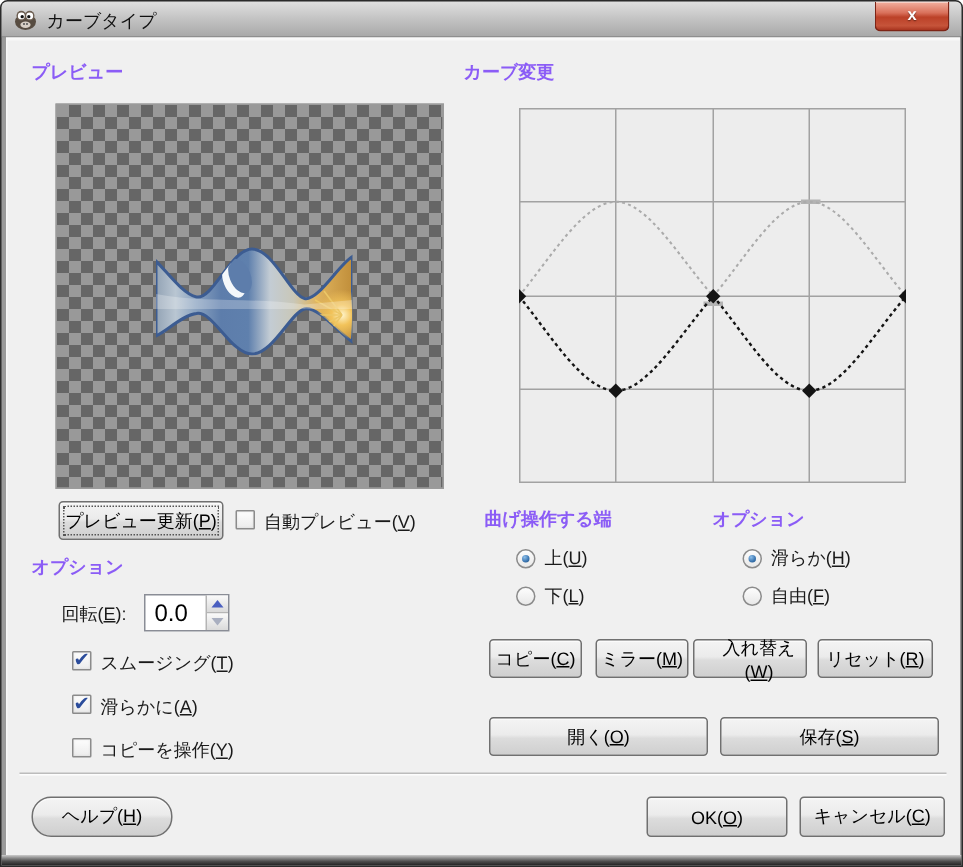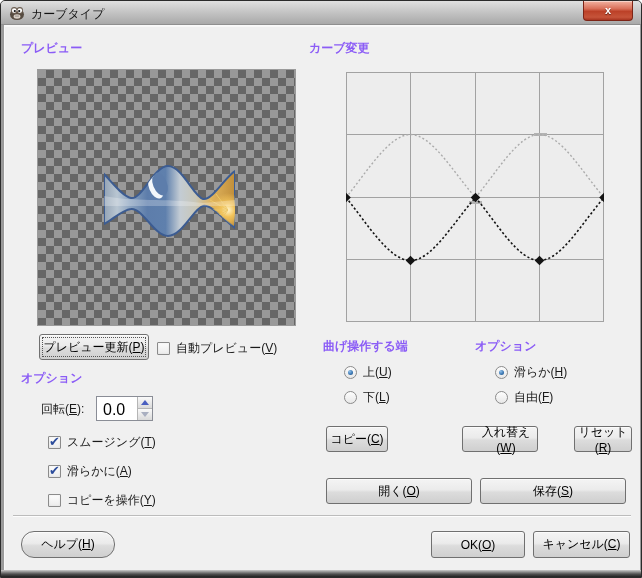--- a/index.html
+++ b/index.html
@@ -53,21 +53,21 @@
 
   .btn {
     border:1px solid #707070; border-radius:3px;
     background:linear-gradient(to bottom,#f4f4f4 0%,#ebebeb 45%,#dcdcdc 55%,#cfcfcf 100%);
     box-shadow:inset 0 1px 0 #fbfbfb;
     font-size:12px; color:#000; text-align:center; cursor:pointer;
     display:flex; align-items:center; justify-content:center;
   }
   .btn.focused { outline:1px dotted #555; outline-offset:-4px; }
 
-  .checkbox-row { display:flex; align-items:center; gap:6px; cursor:pointer; }
+  .checkbox-row { display:flex; align-items:flex-start; gap:6px; cursor:pointer; }
   .cb {
     width:13px; height:13px; border:1px solid #8b8b8b; border-radius:1px;
     background:linear-gradient(to bottom,#fdfdfd,#ececec);
     box-shadow:inset 0 0 2px rgba(0,0,0,.08);
     position:relative; flex:none;
   }
   .cb .check-glyph {
     visibility:hidden; position:absolute; left:0px; top:-3px;
     font-size:13px; color:#2b4c9b; font-weight:bold;
   }
@@ -268,24 +268,27 @@
       <span>滑らか(<u>H</u>)</span>
     </div>
     <div class="abs radio-row" style="left:491px; top:363px;" data-checked="false">
       <span class="rb"></span>
       <span>自由(<u>F</u>)</span>
     </div>
 
     <div class="abs btn" style="left:322px; top:400px; width:62px; height:26px;">
       <span>コピー(<u>C</u>)</span>
     </div>
+    <div class="abs btn" style="left:393px; top:400px; width:62px; height:26px;">
+      <span>ミラー(<u>M</u>)</span>
+    </div>
     <div class="abs btn" style="left:458px; top:400px; width:76px; height:26px;padding-left:12px;">
       <span>入れ替え(<u>W</u>)</span>
     </div>
-    <div class="abs btn" style="left:541px; top:400px; width:58px; height:26px;margin-left:29px;">
+    <div class="abs btn" style="left:541px; top:400px; width:77px; height:26px;">
       <span>リセット(<u>R</u>)</span>
     </div>
 
     <div class="abs btn" style="left:322px; top:452px; width:146px; height:26px;">
       <span>開く(<u>O</u>)</span>
     </div>
     <div class="abs btn" style="left:476px; top:452px; width:146px; height:26px;">
       <span>保存(<u>S</u>)</span>
     </div>
 

